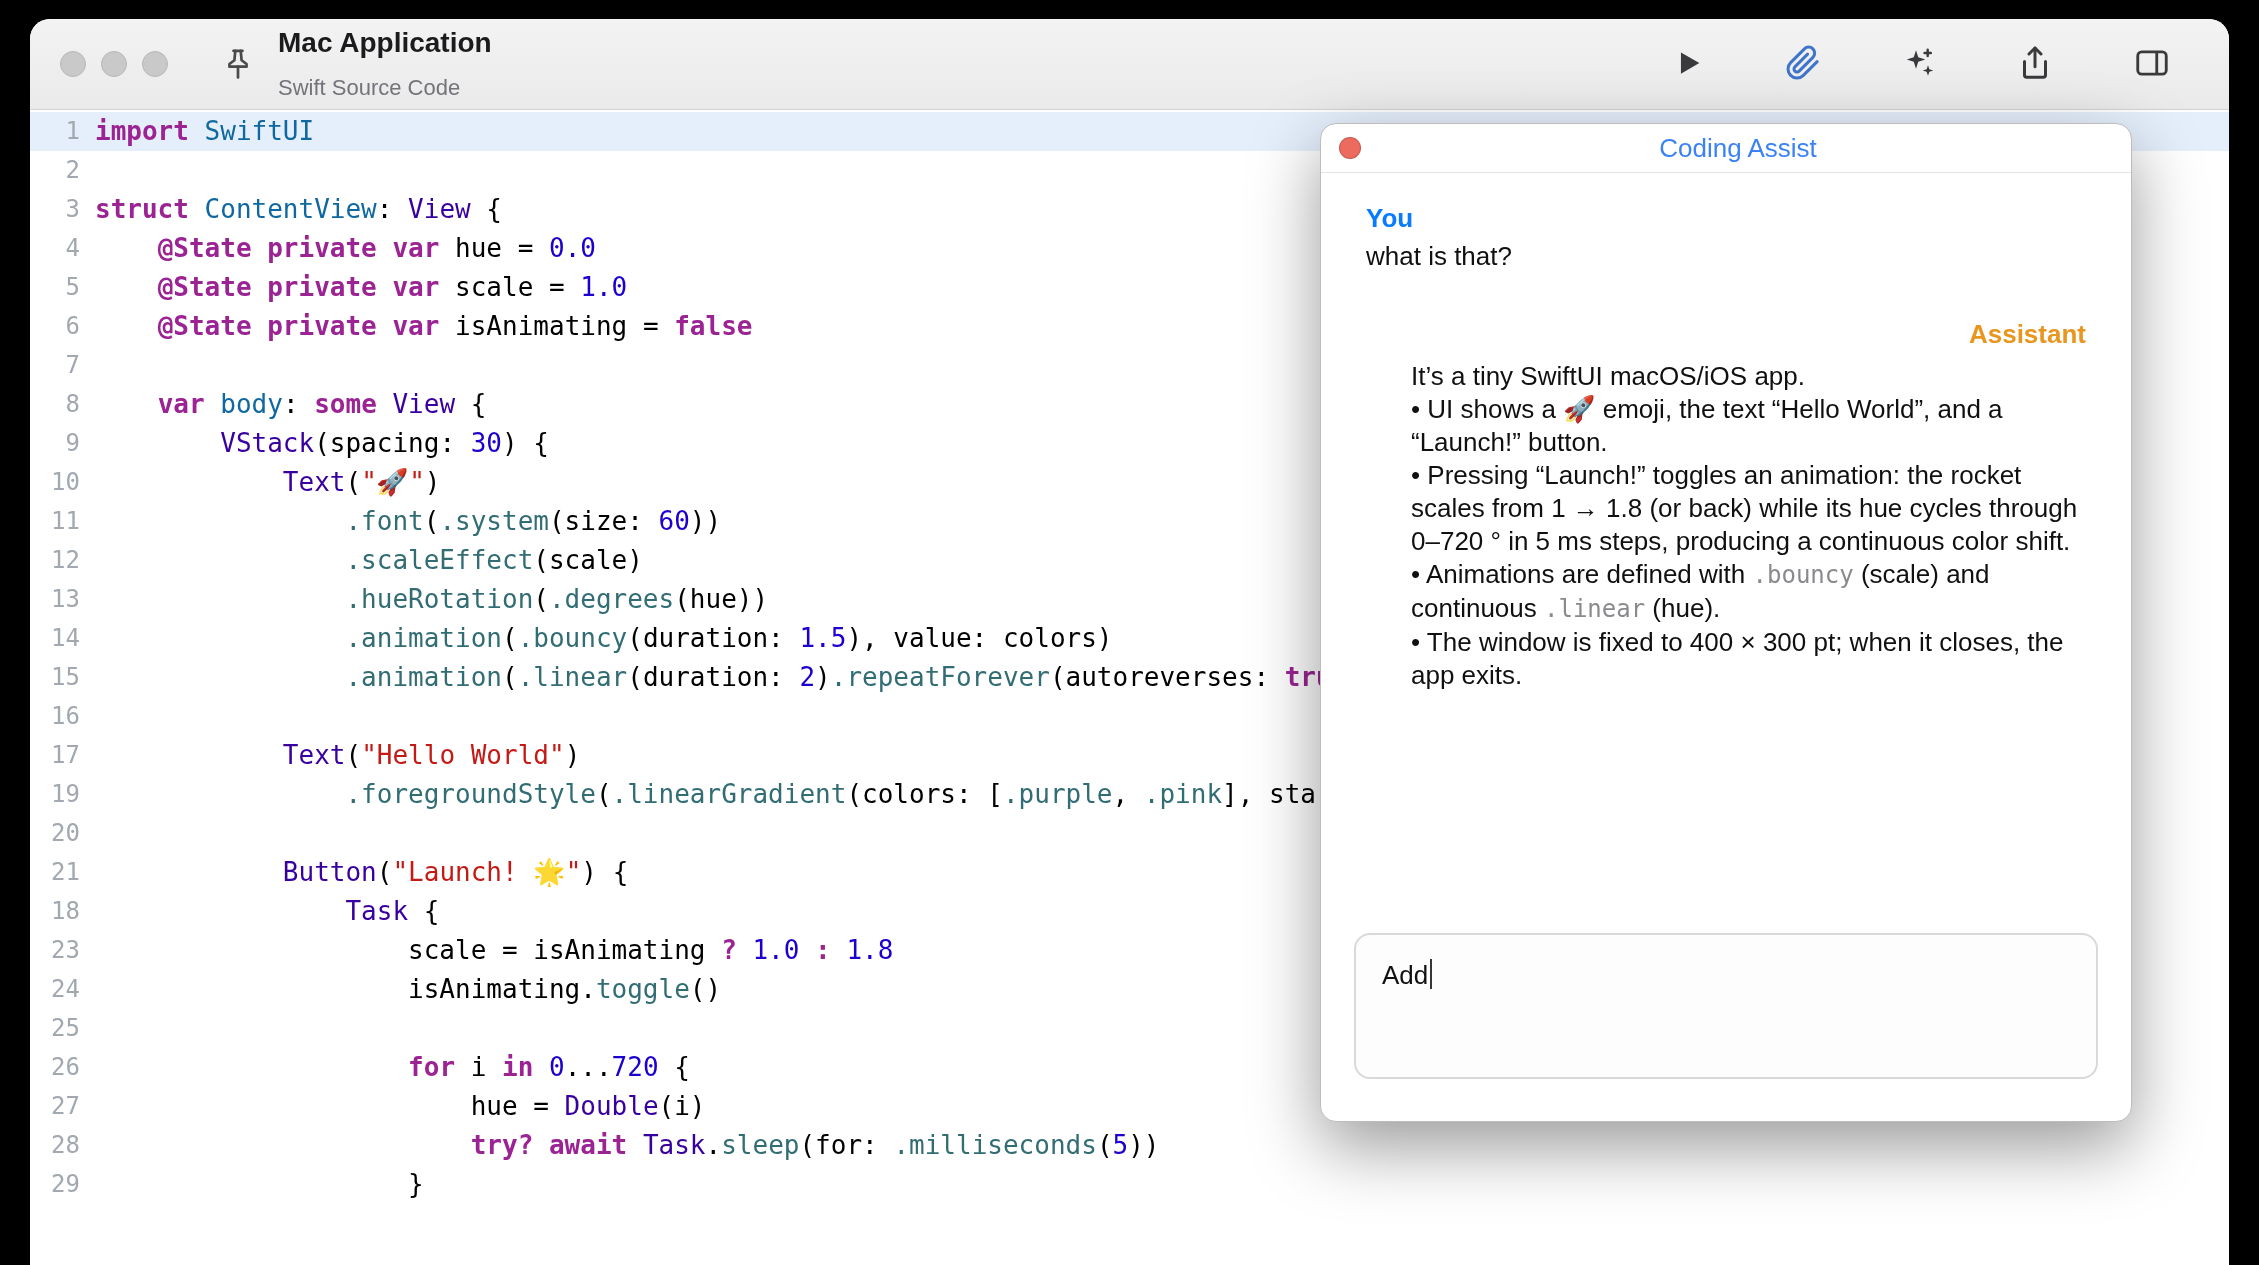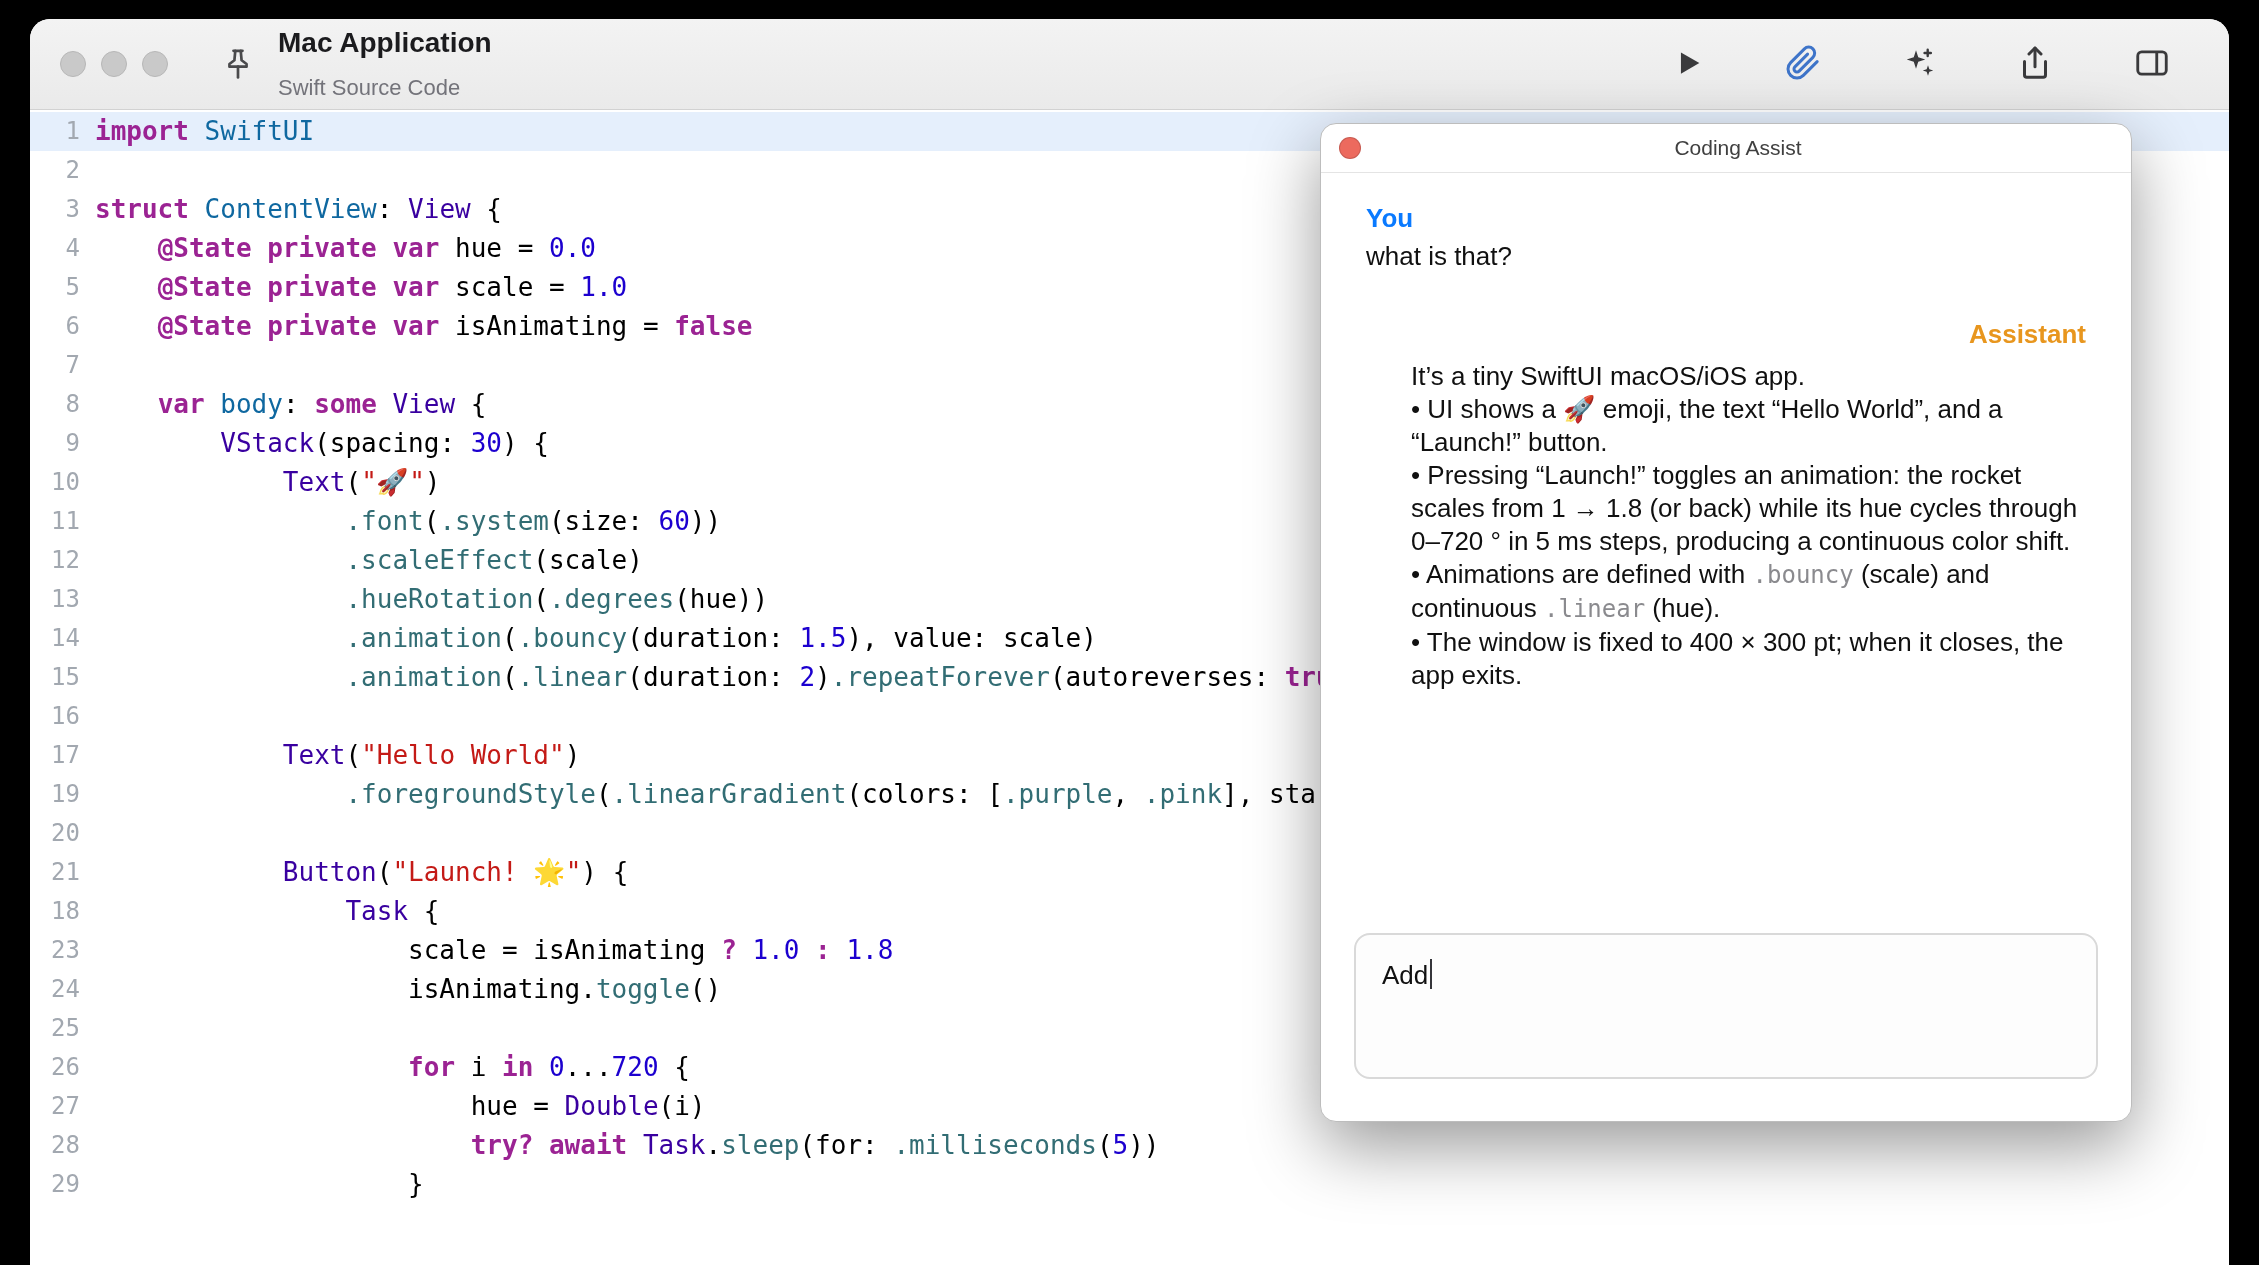--- a/index.html
+++ b/index.html
@@ -52,21 +52,21 @@
   .assist-panel {
     position:absolute; left:1320px; top:123px; width:812px; height:999px;
     background:#fff; border:1px solid #bdbdbd; border-radius:16px;
     box-shadow:0 25px 70px rgba(0,0,0,.4); z-index:20; box-sizing:border-box;
   }
   .panel-header { position:relative; height:48px; border-bottom:1px solid #e4e4e4;
                   display:flex; align-items:center; justify-content:center; }
   .close-dot { position:absolute; left:18px; top:50%; transform:translateY(-50%);
                width:22px; height:22px; border-radius:50%; background:#ec6a5e;
                border:1px solid rgba(0,0,0,.15); box-sizing:border-box; }
-  .panel-title { font-size:21px; color:#404040;margin-left:24px; }
+  .panel-title { font-size:26px; color:#3b82f6;margin-left:24px; }
   .chat { padding:30px 45px 0 45px; font-size:26px; color:#101010; }
   .user-label { color:#0a7aff; font-weight:bold; }
   .user-text { margin-top:6px; line-height:33px; }
   .assistant-label { color:#e8961e; font-weight:bold; text-align:right;
                      margin-top:46px; }
   .assistant-message { margin-top:10px; margin-left:45px; line-height:33px; }
   .inline-code { font-family:"DejaVu Sans Mono", monospace; color:#8a8a8e;
                  font-size:24px; }
   .chat-input {
     position:absolute; left:33px; right:33px; bottom:42px; height:146px;
@@ -156,21 +156,21 @@
         <div class="code-row"><span class="gutter">4</span><span class="code-text"><span class="tok-p">    </span><span class="tok-k">@State</span><span class="tok-p"> </span><span class="tok-k">private</span><span class="tok-p"> </span><span class="tok-k">var</span><span class="tok-p"> hue = </span><span class="tok-n">0.0</span></span></div>
         <div class="code-row"><span class="gutter">5</span><span class="code-text"><span class="tok-p">    </span><span class="tok-k">@State</span><span class="tok-p"> </span><span class="tok-k">private</span><span class="tok-p"> </span><span class="tok-k">var</span><span class="tok-p"> scale = </span><span class="tok-n">1.0</span></span></div>
         <div class="code-row"><span class="gutter">6</span><span class="code-text"><span class="tok-p">    </span><span class="tok-k">@State</span><span class="tok-p"> </span><span class="tok-k">private</span><span class="tok-p"> </span><span class="tok-k">var</span><span class="tok-p"> isAnimating = </span><span class="tok-k">false</span></span></div>
         <div class="code-row"><span class="gutter">7</span><span class="code-text"></span></div>
         <div class="code-row"><span class="gutter">8</span><span class="code-text"><span class="tok-p">    </span><span class="tok-k">var</span><span class="tok-p"> </span><span class="tok-d">body</span><span class="tok-p">: </span><span class="tok-k">some</span><span class="tok-p"> </span><span class="tok-t">View</span><span class="tok-p"> {</span></span></div>
         <div class="code-row"><span class="gutter">9</span><span class="code-text"><span class="tok-p">        </span><span class="tok-t">VStack</span><span class="tok-p">(spacing: </span><span class="tok-n">30</span><span class="tok-p">) {</span></span></div>
         <div class="code-row"><span class="gutter">10</span><span class="code-text"><span class="tok-p">            </span><span class="tok-t">Text</span><span class="tok-p">(</span><span class="tok-s">"🚀"</span><span class="tok-p">)</span></span></div>
         <div class="code-row"><span class="gutter">11</span><span class="code-text"><span class="tok-p">                </span><span class="tok-c">.font</span><span class="tok-p">(</span><span class="tok-c">.system</span><span class="tok-p">(size: </span><span class="tok-n">60</span><span class="tok-p">))</span></span></div>
         <div class="code-row"><span class="gutter">12</span><span class="code-text"><span class="tok-p">                </span><span class="tok-c">.scaleEffect</span><span class="tok-p">(scale)</span></span></div>
         <div class="code-row"><span class="gutter">13</span><span class="code-text"><span class="tok-p">                </span><span class="tok-c">.hueRotation</span><span class="tok-p">(</span><span class="tok-c">.degrees</span><span class="tok-p">(hue))</span></span></div>
-        <div class="code-row"><span class="gutter">14</span><span class="code-text"><span class="tok-p">                </span><span class="tok-c">.animation</span><span class="tok-p">(</span><span class="tok-c">.bouncy</span><span class="tok-p">(duration: </span><span class="tok-n">1.5</span><span class="tok-p">), value: scale)</span></span></div>
+        <div class="code-row"><span class="gutter">14</span><span class="code-text"><span class="tok-p">                </span><span class="tok-c">.animation</span><span class="tok-p">(</span><span class="tok-c">.bouncy</span><span class="tok-p">(duration: </span><span class="tok-n">1.5</span><span class="tok-p">), value: colors)</span></span></div>
         <div class="code-row"><span class="gutter">15</span><span class="code-text"><span class="tok-p">                </span><span class="tok-c">.animation</span><span class="tok-p">(</span><span class="tok-c">.linear</span><span class="tok-p">(duration: </span><span class="tok-n">2</span><span class="tok-p">)</span><span class="tok-c">.repeatForever</span><span class="tok-p">(autoreverses: </span><span class="tok-k">true</span><span class="tok-p">), value: hue)</span></span></div>
         <div class="code-row"><span class="gutter">16</span><span class="code-text"></span></div>
         <div class="code-row"><span class="gutter">17</span><span class="code-text"><span class="tok-p">            </span><span class="tok-t">Text</span><span class="tok-p">(</span><span class="tok-s">"Hello World"</span><span class="tok-p">)</span></span></div>
         <div class="code-row"><span class="gutter">19</span><span class="code-text"><span class="tok-p">                </span><span class="tok-c">.foregroundStyle</span><span class="tok-p">(</span><span class="tok-c">.linearGradient</span><span class="tok-p">(colors: [</span><span class="tok-c">.purple</span><span class="tok-p">, </span><span class="tok-c">.pink</span><span class="tok-p">], startPoint: </span><span class="tok-c">.leading</span><span class="tok-p">)</span></span></div>
         <div class="code-row"><span class="gutter">20</span><span class="code-text"></span></div>
         <div class="code-row"><span class="gutter">21</span><span class="code-text"><span class="tok-p">            </span><span class="tok-t">Button</span><span class="tok-p">(</span><span class="tok-s">"Launch! 🌟"</span><span class="tok-p">) {</span></span></div>
         <div class="code-row"><span class="gutter">18</span><span class="code-text"><span class="tok-p">                </span><span class="tok-t">Task</span><span class="tok-p"> {</span></span></div>
         <div class="code-row"><span class="gutter">23</span><span class="code-text"><span class="tok-p">                    scale = isAnimating </span><span class="tok-k">?</span><span class="tok-p"> </span><span class="tok-n">1.0</span><span class="tok-p"> </span><span class="tok-k">:</span><span class="tok-p"> </span><span class="tok-n">1.8</span></span></div>
         <div class="code-row"><span class="gutter">24</span><span class="code-text"><span class="tok-p">                    isAnimating.</span><span class="tok-c">toggle</span><span class="tok-p">()</span></span></div>
         <div class="code-row"><span class="gutter">25</span><span class="code-text"></span></div>

